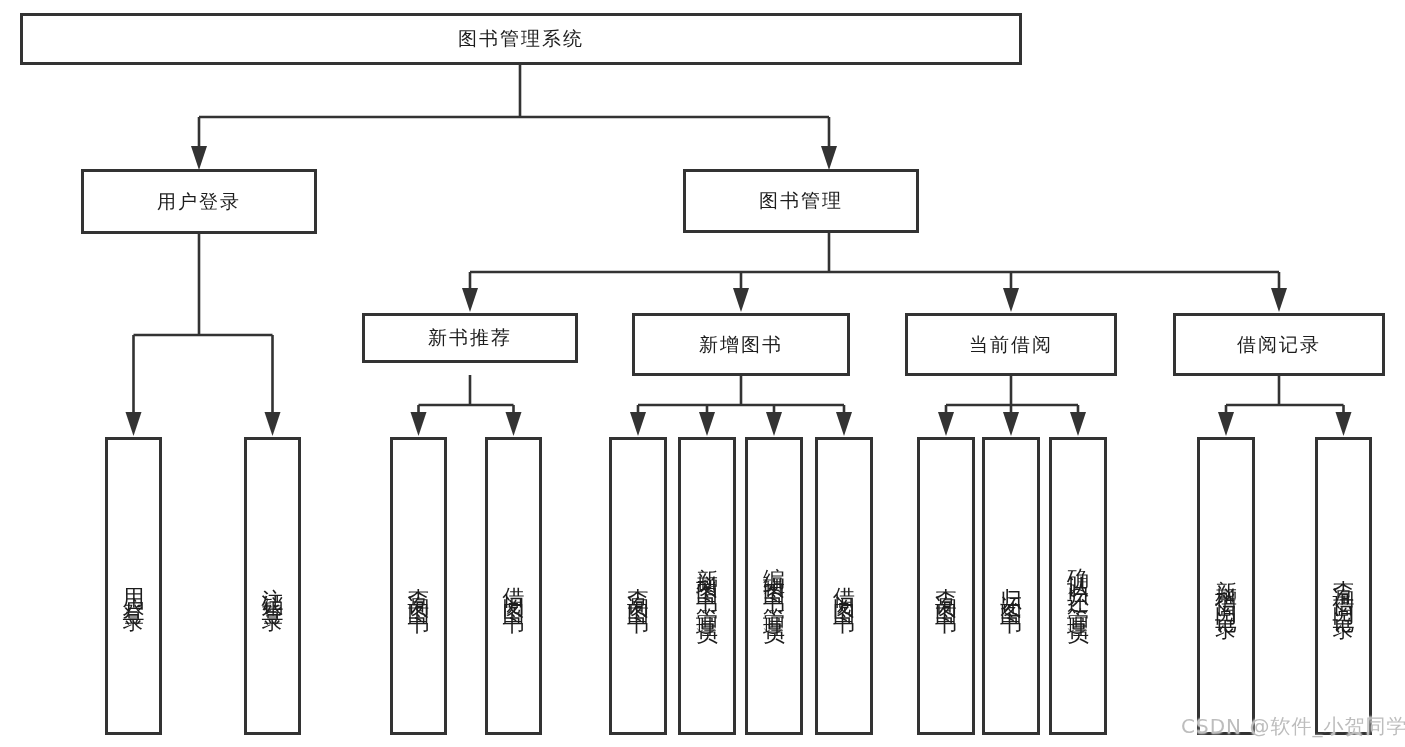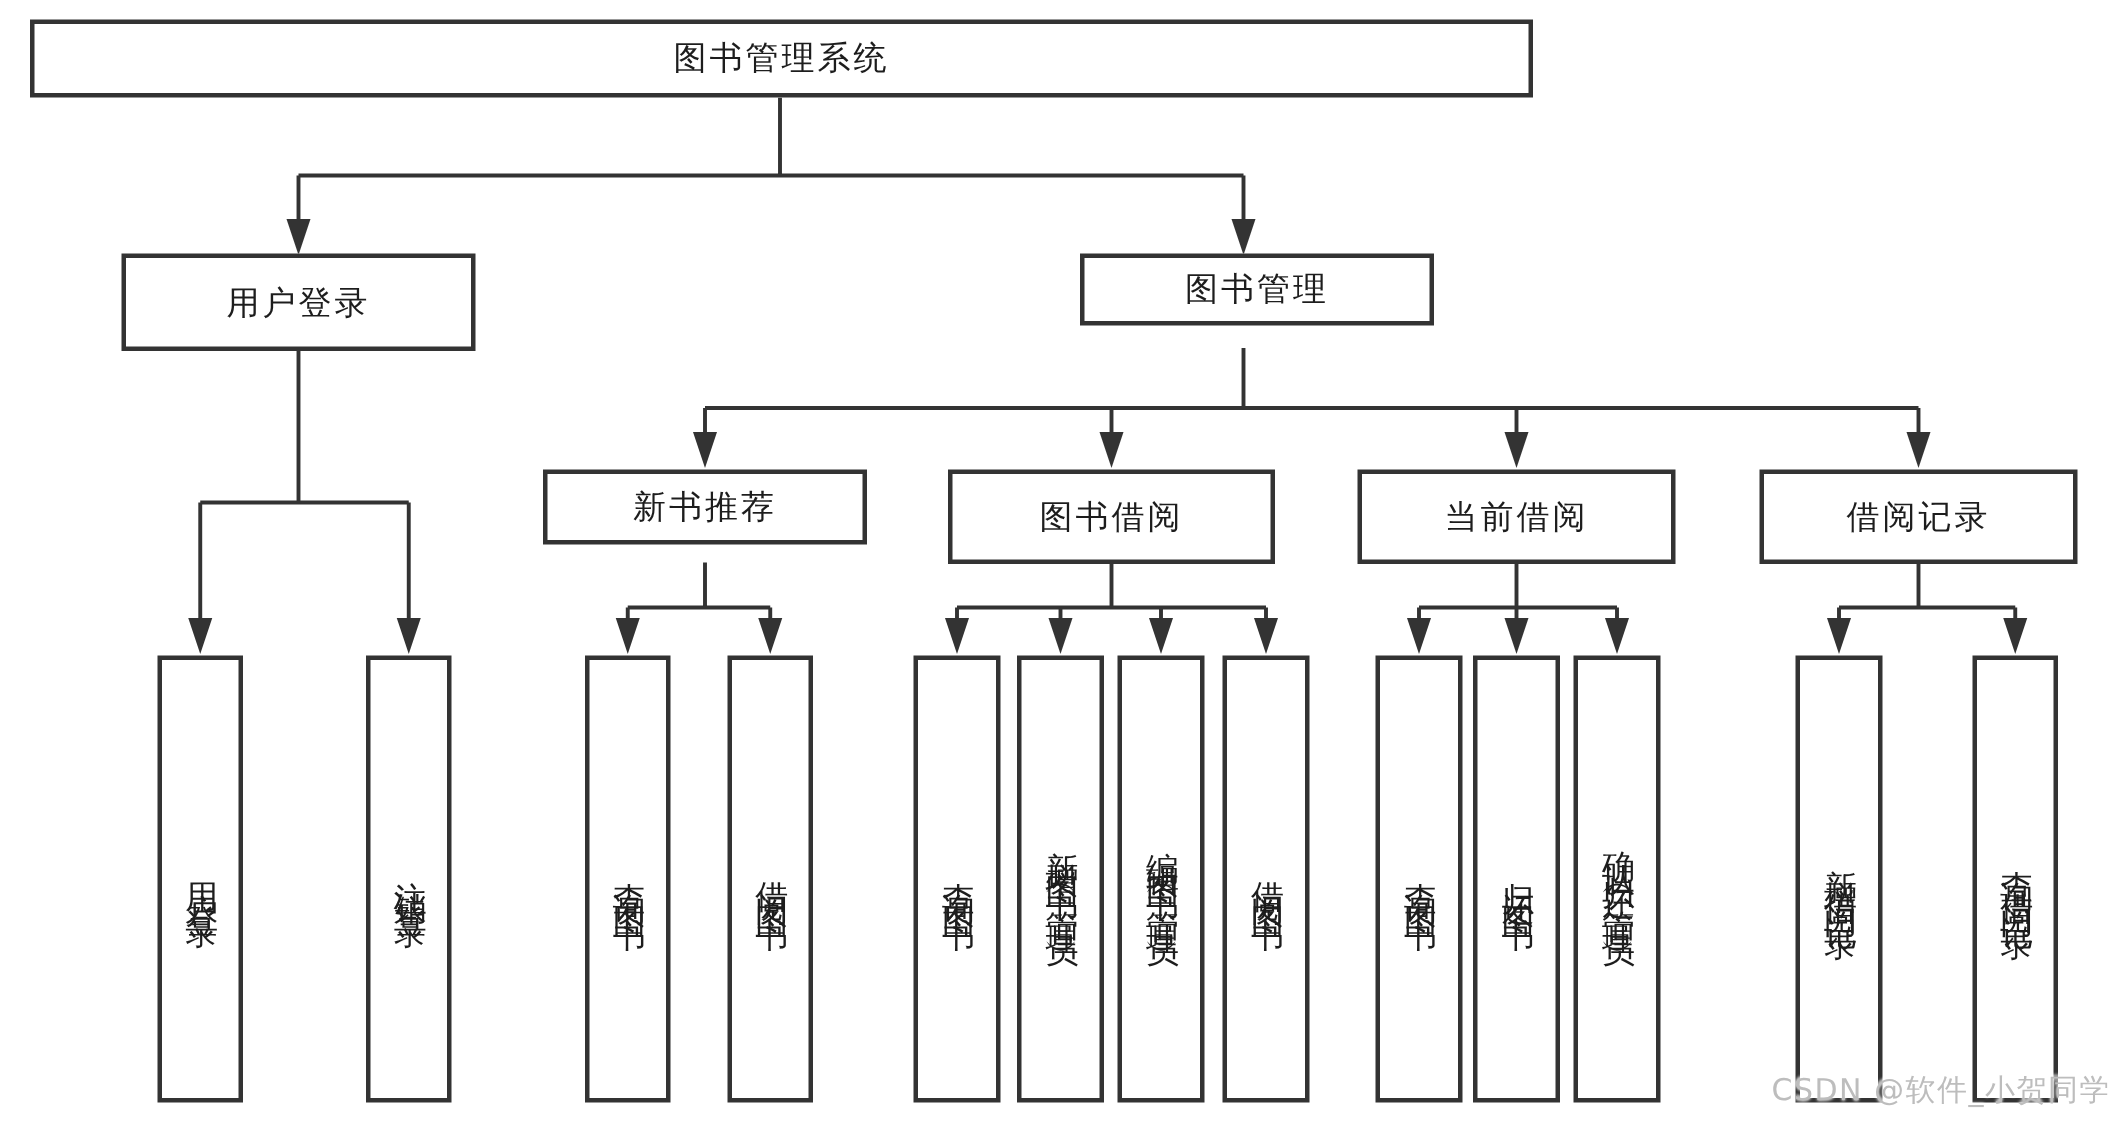--- a/index.html
+++ b/index.html
@@ -5,21 +5,21 @@
   html,body{margin:0;padding:0;background:#ffffff;}
   .canvas{
     position:relative;width:1405px;height:747px;background:#ffffff;
     font-family:"DejaVu Sans","Liberation Sans",sans-serif;overflow:hidden;
   }
   .wires{position:absolute;left:0;top:0;}
   .box{
     position:absolute;box-sizing:border-box;background:#ffffff;
     border:3px solid #333333;color:#1d1d1d;
     display:flex;align-items:center;justify-content:center;
-    font-size:22px;letter-spacing:2px;text-align:center;
+    font-size:19px;letter-spacing:2px;text-align:center;
   }
   .vbox{
     writing-mode:vertical-rl;text-orientation:mixed;
     font-size:22px;letter-spacing:8px;line-height:1.0;
   }
   .watermark{
     position:absolute;left:1181px;top:713px;
     font-size:20px;letter-spacing:1px;color:#bdbdbd;
     text-shadow:0 1px 2px rgba(255,255,255,0.95), 0 -1px 2px rgba(255,255,255,0.95);
     white-space:nowrap;
@@ -59,24 +59,24 @@
       <polygon points="1003,412 1019,412 1011,436"></polygon>
       <polygon points="1070,412 1086,412 1078,436"></polygon>
       <polygon points="1218,412 1234,412 1226,436"></polygon>
       <polygon points="1335.5,412 1351.5,412 1343.5,436"></polygon>
     </g>
   </svg>
 
   <div class="box" style="left:20px;top:13px;width:1002px;height:52px">图书管理系统</div>
 
   <div class="box" style="left:81px;top:169px;width:236px;height:65px">用户登录</div>
-  <div class="box" style="left:720px;top:169px;width:236px;height:48px">图书管理</div>
+  <div class="box" style="left:683px;top:169px;width:236px;height:64px">图书管理</div>
 
   <div class="box" style="left:362px;top:313px;width:216px;height:50px">新书推荐</div>
-  <div class="box" style="left:632px;top:313px;width:218px;height:63px">图书借阅</div>
+  <div class="box" style="left:632px;top:313px;width:218px;height:63px">新增图书</div>
   <div class="box" style="left:905px;top:313px;width:212px;height:63px">当前借阅</div>
   <div class="box" style="left:1173px;top:313px;width:212px;height:63px">借阅记录</div>
 
   <div class="box vbox" style="left:105px;top:437px;width:57px;height:298px">用户登录</div>
   <div class="box vbox" style="left:244px;top:437px;width:57px;height:298px">注销登录</div>
 
   <div class="box vbox" style="left:390px;top:437px;width:57px;height:298px">查询图书</div>
   <div class="box vbox" style="left:485px;top:437px;width:57px;height:298px">借阅图书</div>
 
   <div class="box vbox" style="left:609px;top:437px;width:58px;height:298px">查询图书</div>

